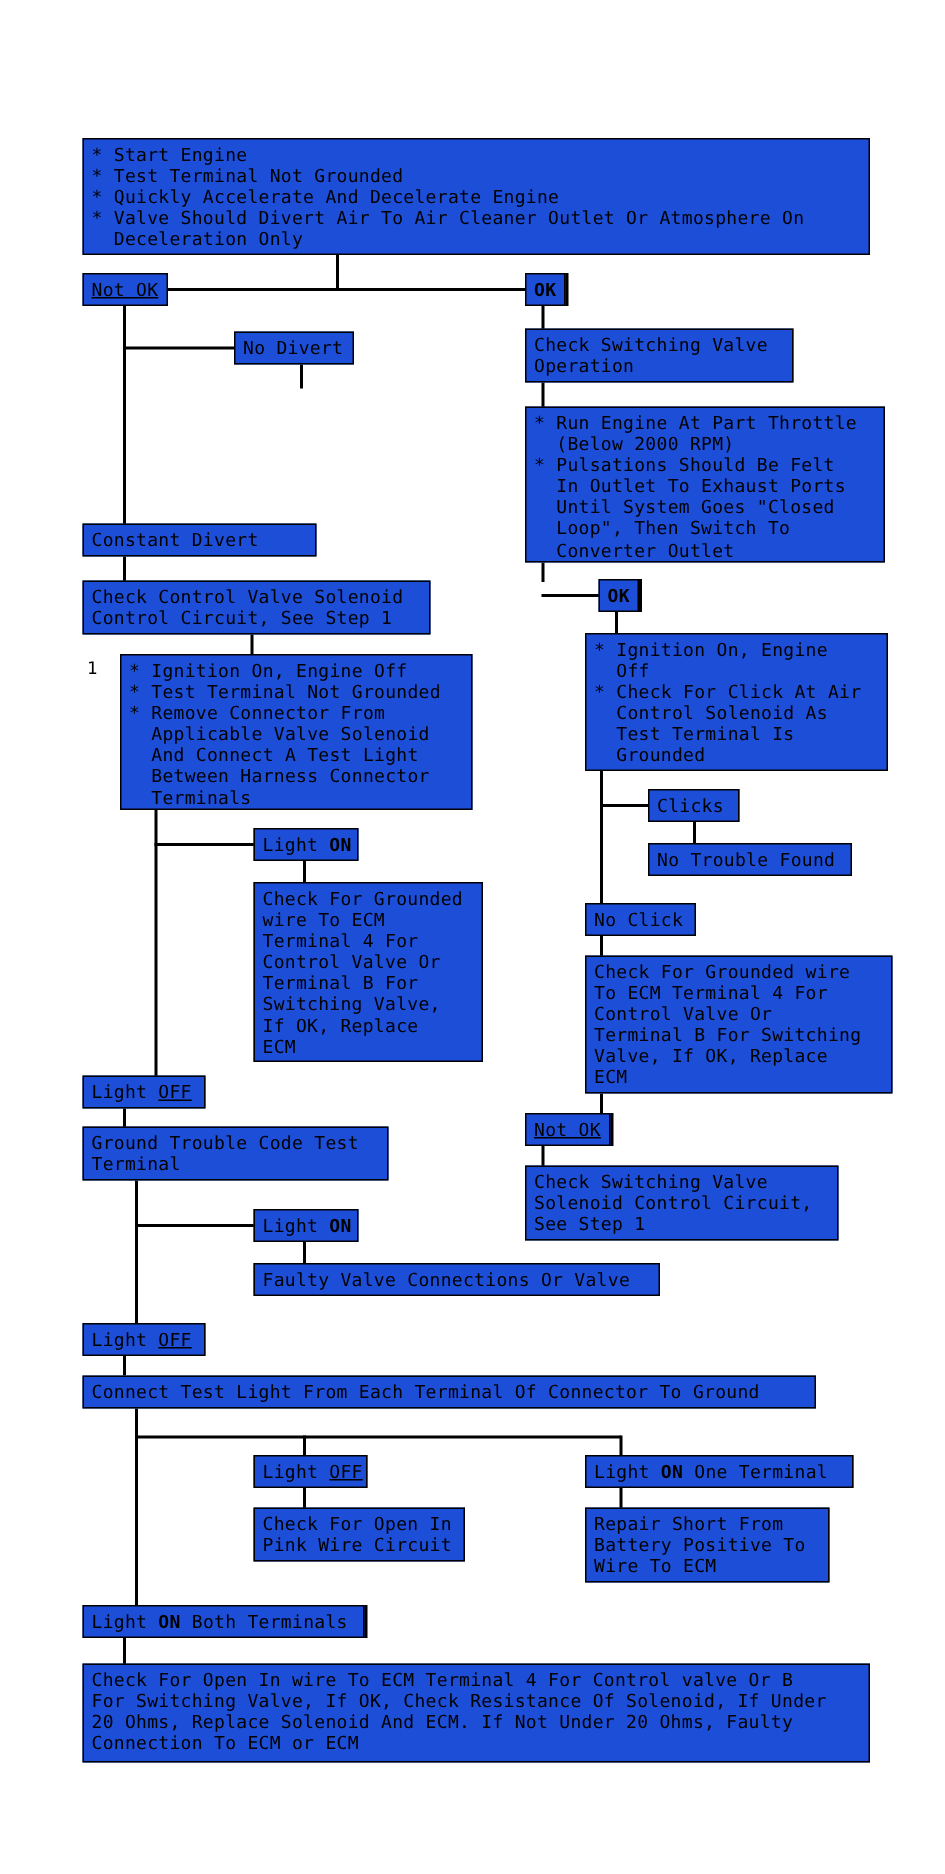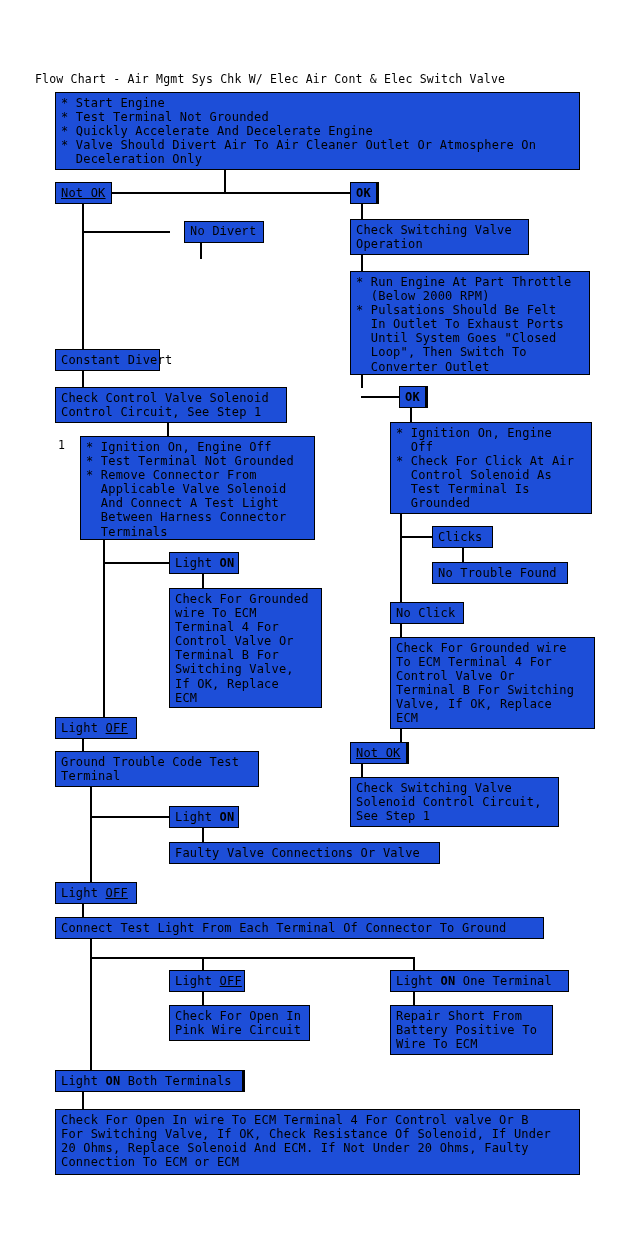--- a/index.html
+++ b/index.html
@@ -57,43 +57,42 @@
     z-index: 2;
   }
   .u { text-decoration: underline; }
   .b { font-weight: bold; }
 </style>
 </head>
 <body>
 
 <div id="page">
 
-  <div class="title" style="left:35px; top:72px;">Flow Chart - Air Mgmt Sys Chk W/ Elec Air Cont &amp; Elec Switch Valve</div>
 
   <div class="box" style="left:55px; top:92px; width:525px; height:78px;">* Start Engine
 * Test Terminal Not Grounded
 * Quickly Accelerate And Decelerate Engine
 * Valve Should Divert Air To Air Cleaner Outlet Or Atmosphere On
   Deceleration Only</div>
 
   <div class="line vline" style="left:224px; top:170px; height:24px;"></div>
   <div class="line hline" style="left:83px; top:192.4px; width:280px;"></div>
 
   <div class="box" style="left:55px; top:182px; width:57px; height:22px;"><span class="u">Not OK</span></div>
 
   <div class="box shadow-right" style="left:350px; top:182px; width:27px; height:22px;"><span class="b">OK</span></div>
 
   <div class="line vline" style="left:82px; top:204px; height:154px;"></div>
   <div class="line hline" style="left:82px; top:231.4px; width:88px;"></div>
 
-  <div class="box" style="left:184px; top:221px; width:80px; height:22px;font-family:Liberation Mono, monospace;">No Divert</div>
+  <div class="box" style="left:156px; top:221px; width:80px; height:22px;">No Divert</div>
   <div class="line vline" style="left:200px; top:243px; height:16px;"></div>
 
 
-  <div class="box" style="left:55px; top:349px; width:105px; height:22px;">Constant Divert</div>
+  <div class="box" style="left:55px; top:349px; width:156px; height:22px;">Constant Divert</div>
   <div class="line vline" style="left:82px; top:371px; height:17px;"></div>
 
   <div class="box" style="left:55px; top:387px; width:232px; height:36px;">Check Control Valve Solenoid
 Control Circuit, See Step 1</div>
 
   <div class="line vline" style="left:167px; top:423px; height:14px;"></div>
 
   <div class="sidelabel" style="left:58px; top:438px;">1</div>
 
   <div class="box" style="left:80px; top:436px; width:235px; height:104px;">* Ignition On, Engine Off

